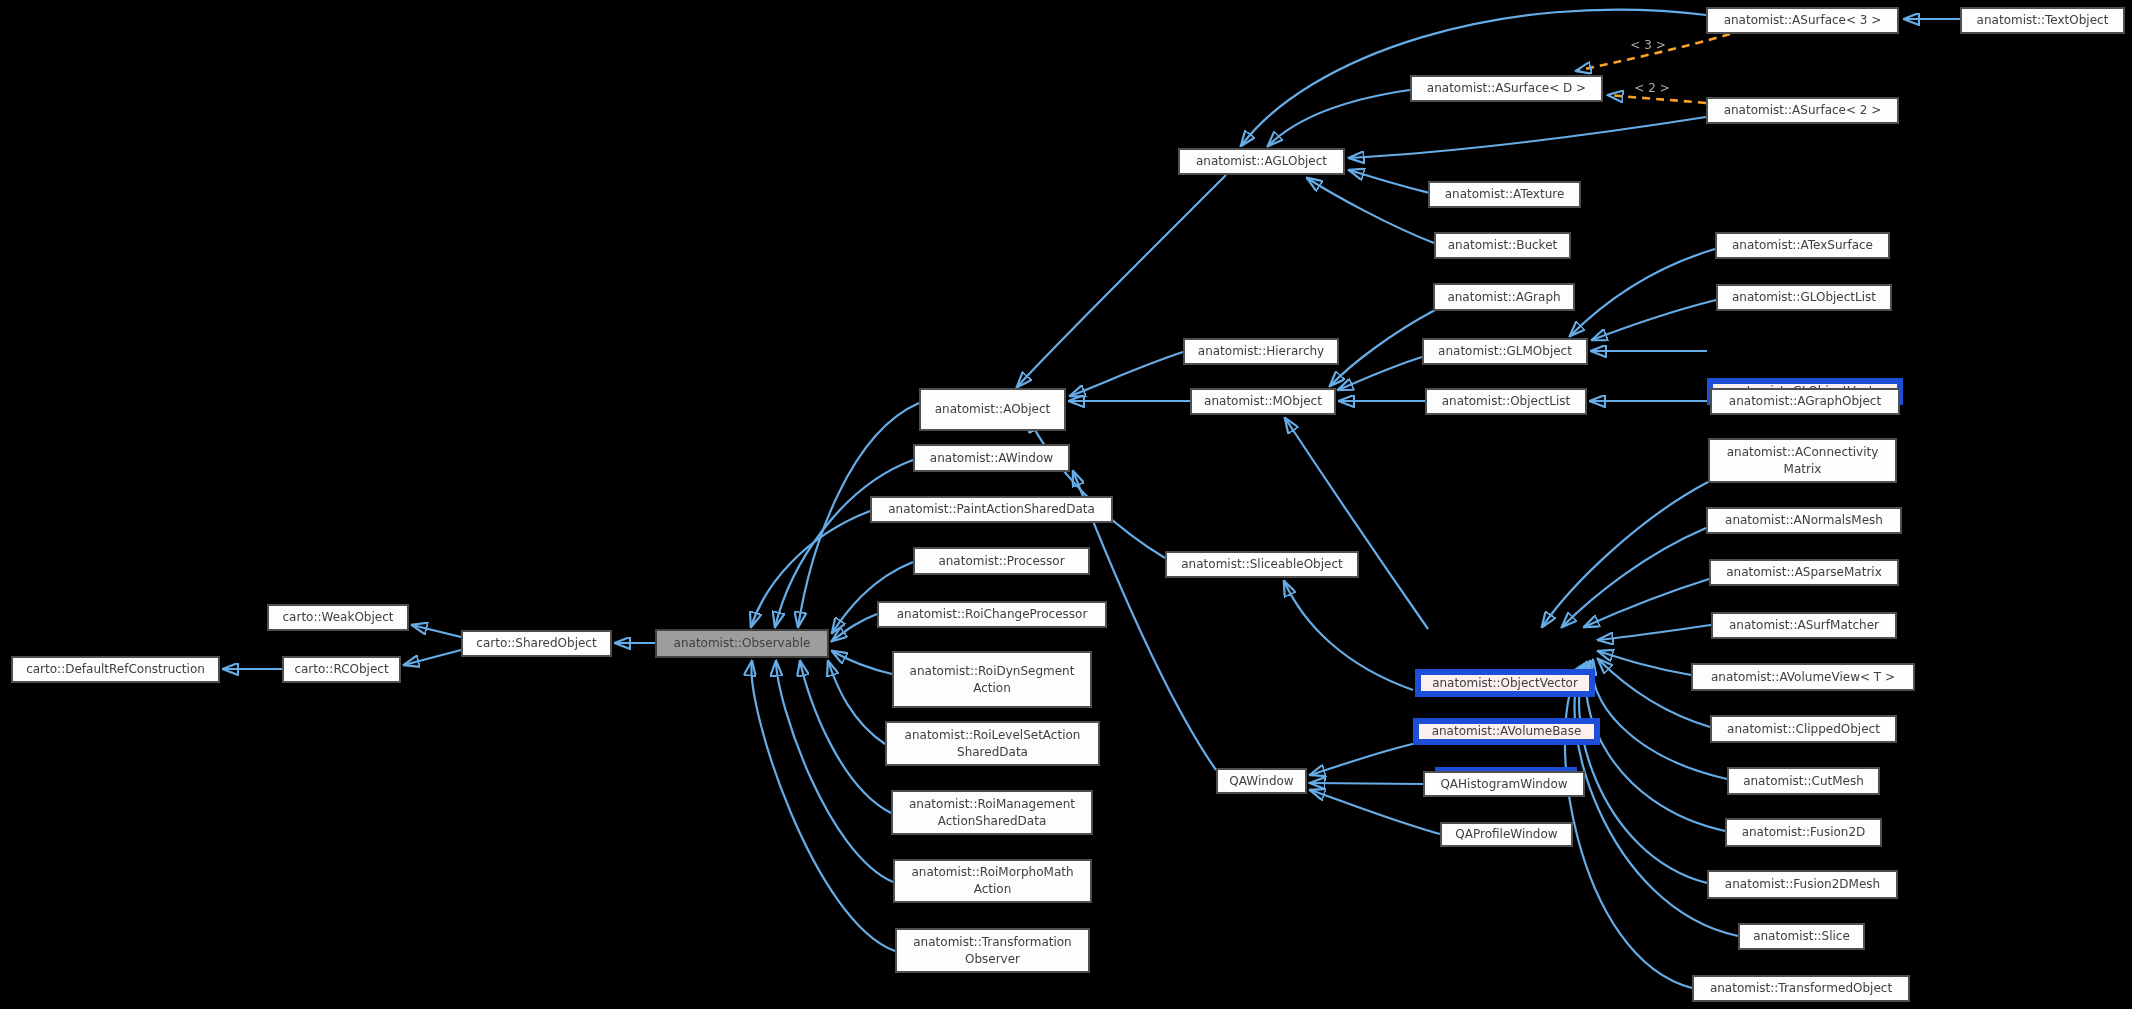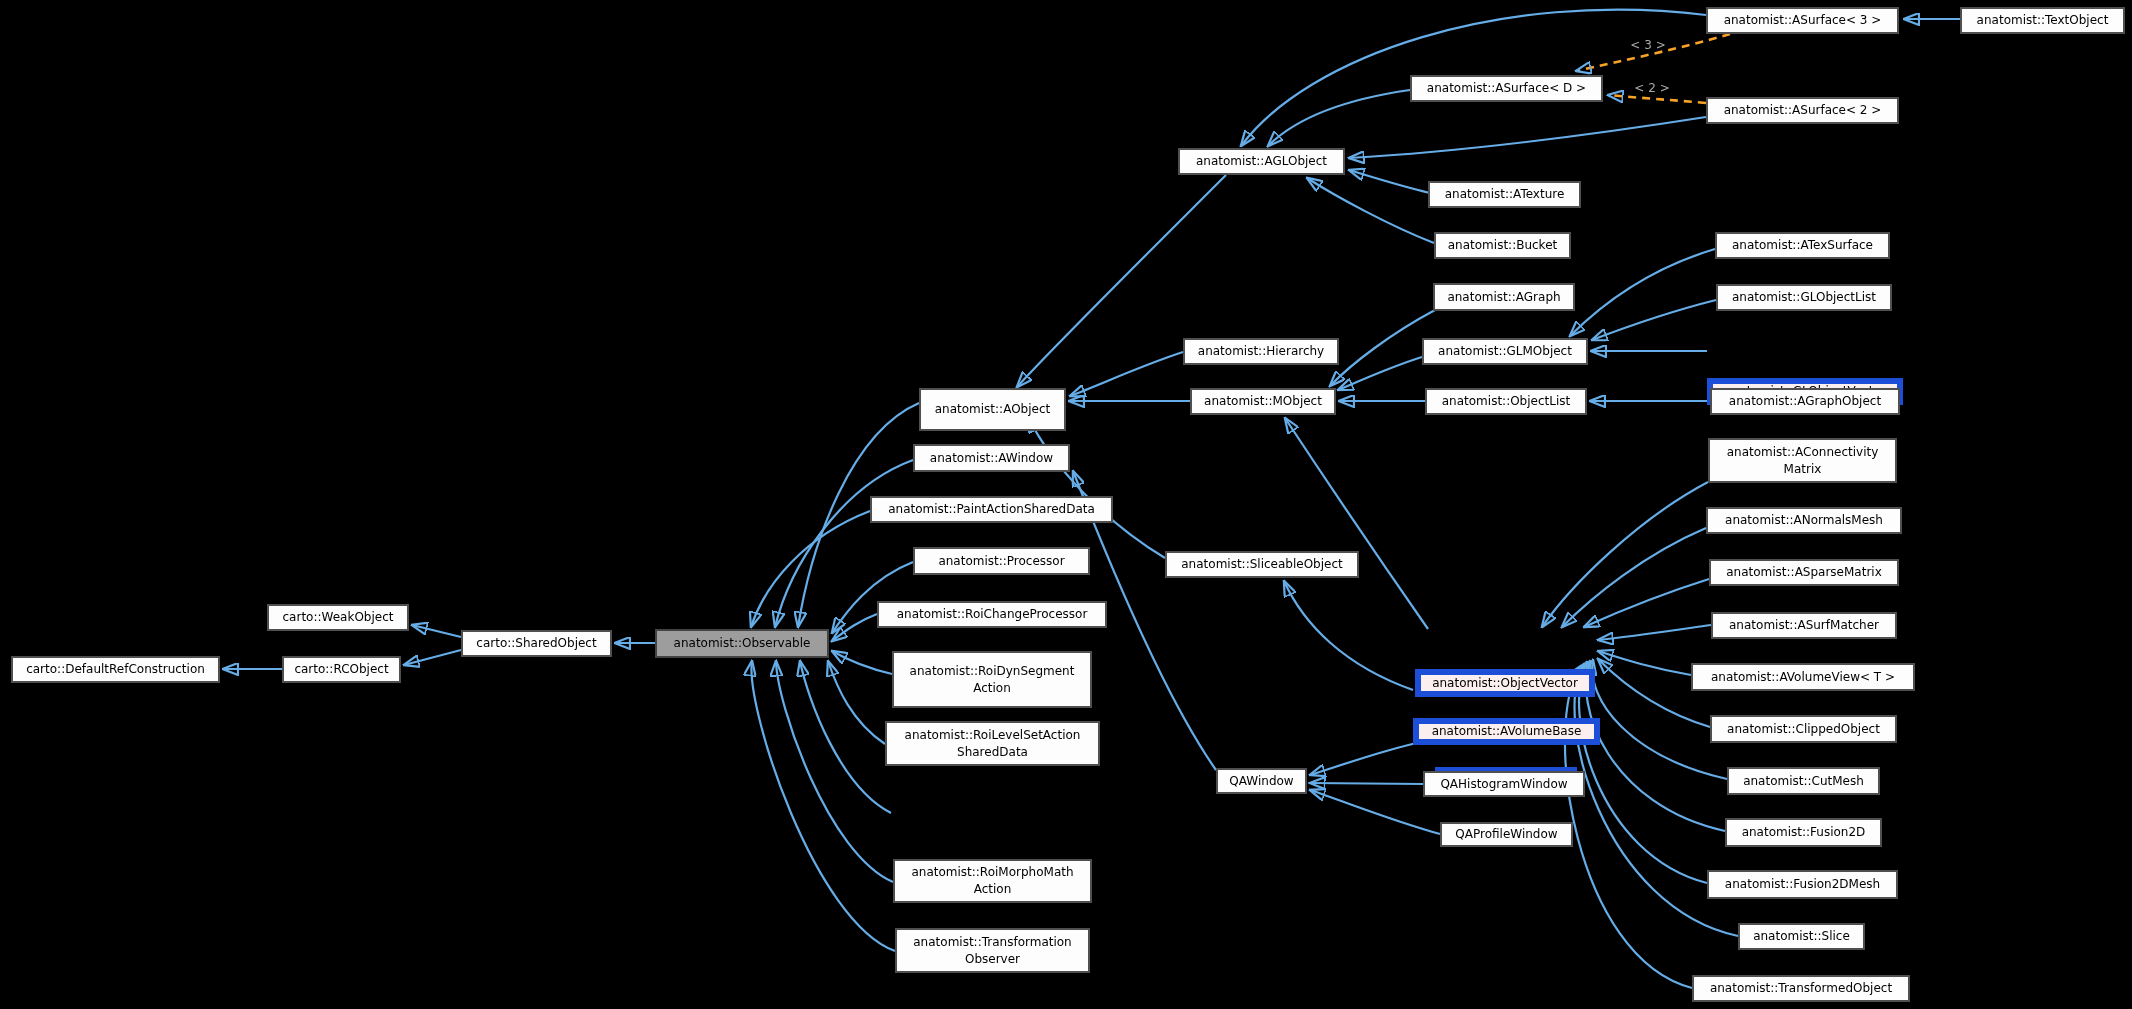--- a/index.html
+++ b/index.html
@@ -5,21 +5,21 @@
   html,body { margin:0; padding:0; background:#000; }
   .canvas {
     position:relative; width:2132px; height:1009px; background:#000000;
     font-family:"DejaVu Sans","Liberation Sans",sans-serif; overflow:hidden;
   }
   svg.edges { position:absolute; left:0; top:0; width:2132px; height:1009px; }
   svg.edges path { fill:none; stroke:#66ADE8; stroke-width:2.2; }
   svg.edges path.dashed { stroke:#F9A228; stroke-width:2.6; stroke-dasharray:8 6; }
   .node {
     position:absolute; box-sizing:border-box;
-    background:#FDFDFD; border:2px solid #4F4F4F; color:#000000;
+    background:#FDFDFD; border:2px solid #4F4F4F; color:#404040;
     display:flex; align-items:center; justify-content:center;
     text-align:center; font-size:12px; line-height:1.4;
     white-space:pre-line; cursor:pointer;
   }
   .node.red  { border:6px solid #1d4ed8; background:#FBEFEF;margin-top:40px; }
   .node.gray { background:#9D9D9D; border-color:#434343; cursor:default; }
   .edge-label {
     position:absolute; color:#ABABAB; font-size:12px; width:44px;
     text-align:center; pointer-events:none;
   }
@@ -130,20 +130,22 @@
   <div class="node" style="left:11px;top:656px;width:209px;height:27px">carto::DefaultRefConstruction</div>
   <div class="node" style="left:1691px;top:663px;width:224px;height:28px">anatomist::AVolumeView&lt; T &gt;</div>
   <div class="node red" style="left:1413px;top:678px;width:187px;height:27px">anatomist::AVolumeBase</div>
   <div class="node" style="left:1710px;top:715px;width:187px;height:28px">anatomist::ClippedObject</div>
   <div class="node" style="left:885px;top:721px;width:215px;height:45px">anatomist::RoiLevelSetAction
 SharedData</div>
   <div class="node red" style="left:1435px;top:727px;width:142px;height:27px">ActionSharedData</div>
   <div class="node" style="left:1727px;top:767px;width:153px;height:28px">anatomist::CutMesh</div>
   <div class="node" style="left:1216px;top:768px;width:91px;height:26px">QAWindow</div>
   <div class="node" style="left:1423px;top:771px;width:162px;height:26px">QAHistogramWindow</div>
+  <div class="node" style="left:891px;top:790px;width:202px;height:45px">anatomist::RoiManagement
+ActionSharedData</div>
   <div class="node" style="left:1725px;top:818px;width:157px;height:29px">anatomist::Fusion2D</div>
   <div class="node" style="left:1440px;top:822px;width:133px;height:25px">QAProfileWindow</div>
   <div class="node" style="left:893px;top:859px;width:199px;height:44px">anatomist::RoiMorphoMath
 Action</div>
   <div class="node" style="left:1707px;top:870px;width:191px;height:29px">anatomist::Fusion2DMesh</div>
   <div class="node" style="left:1738px;top:923px;width:127px;height:27px">anatomist::Slice</div>
   <div class="node" style="left:895px;top:928px;width:195px;height:45px">anatomist::Transformation
 Observer</div>
   <div class="node" style="left:1692px;top:975px;width:218px;height:27px">anatomist::TransformedObject</div>
 

